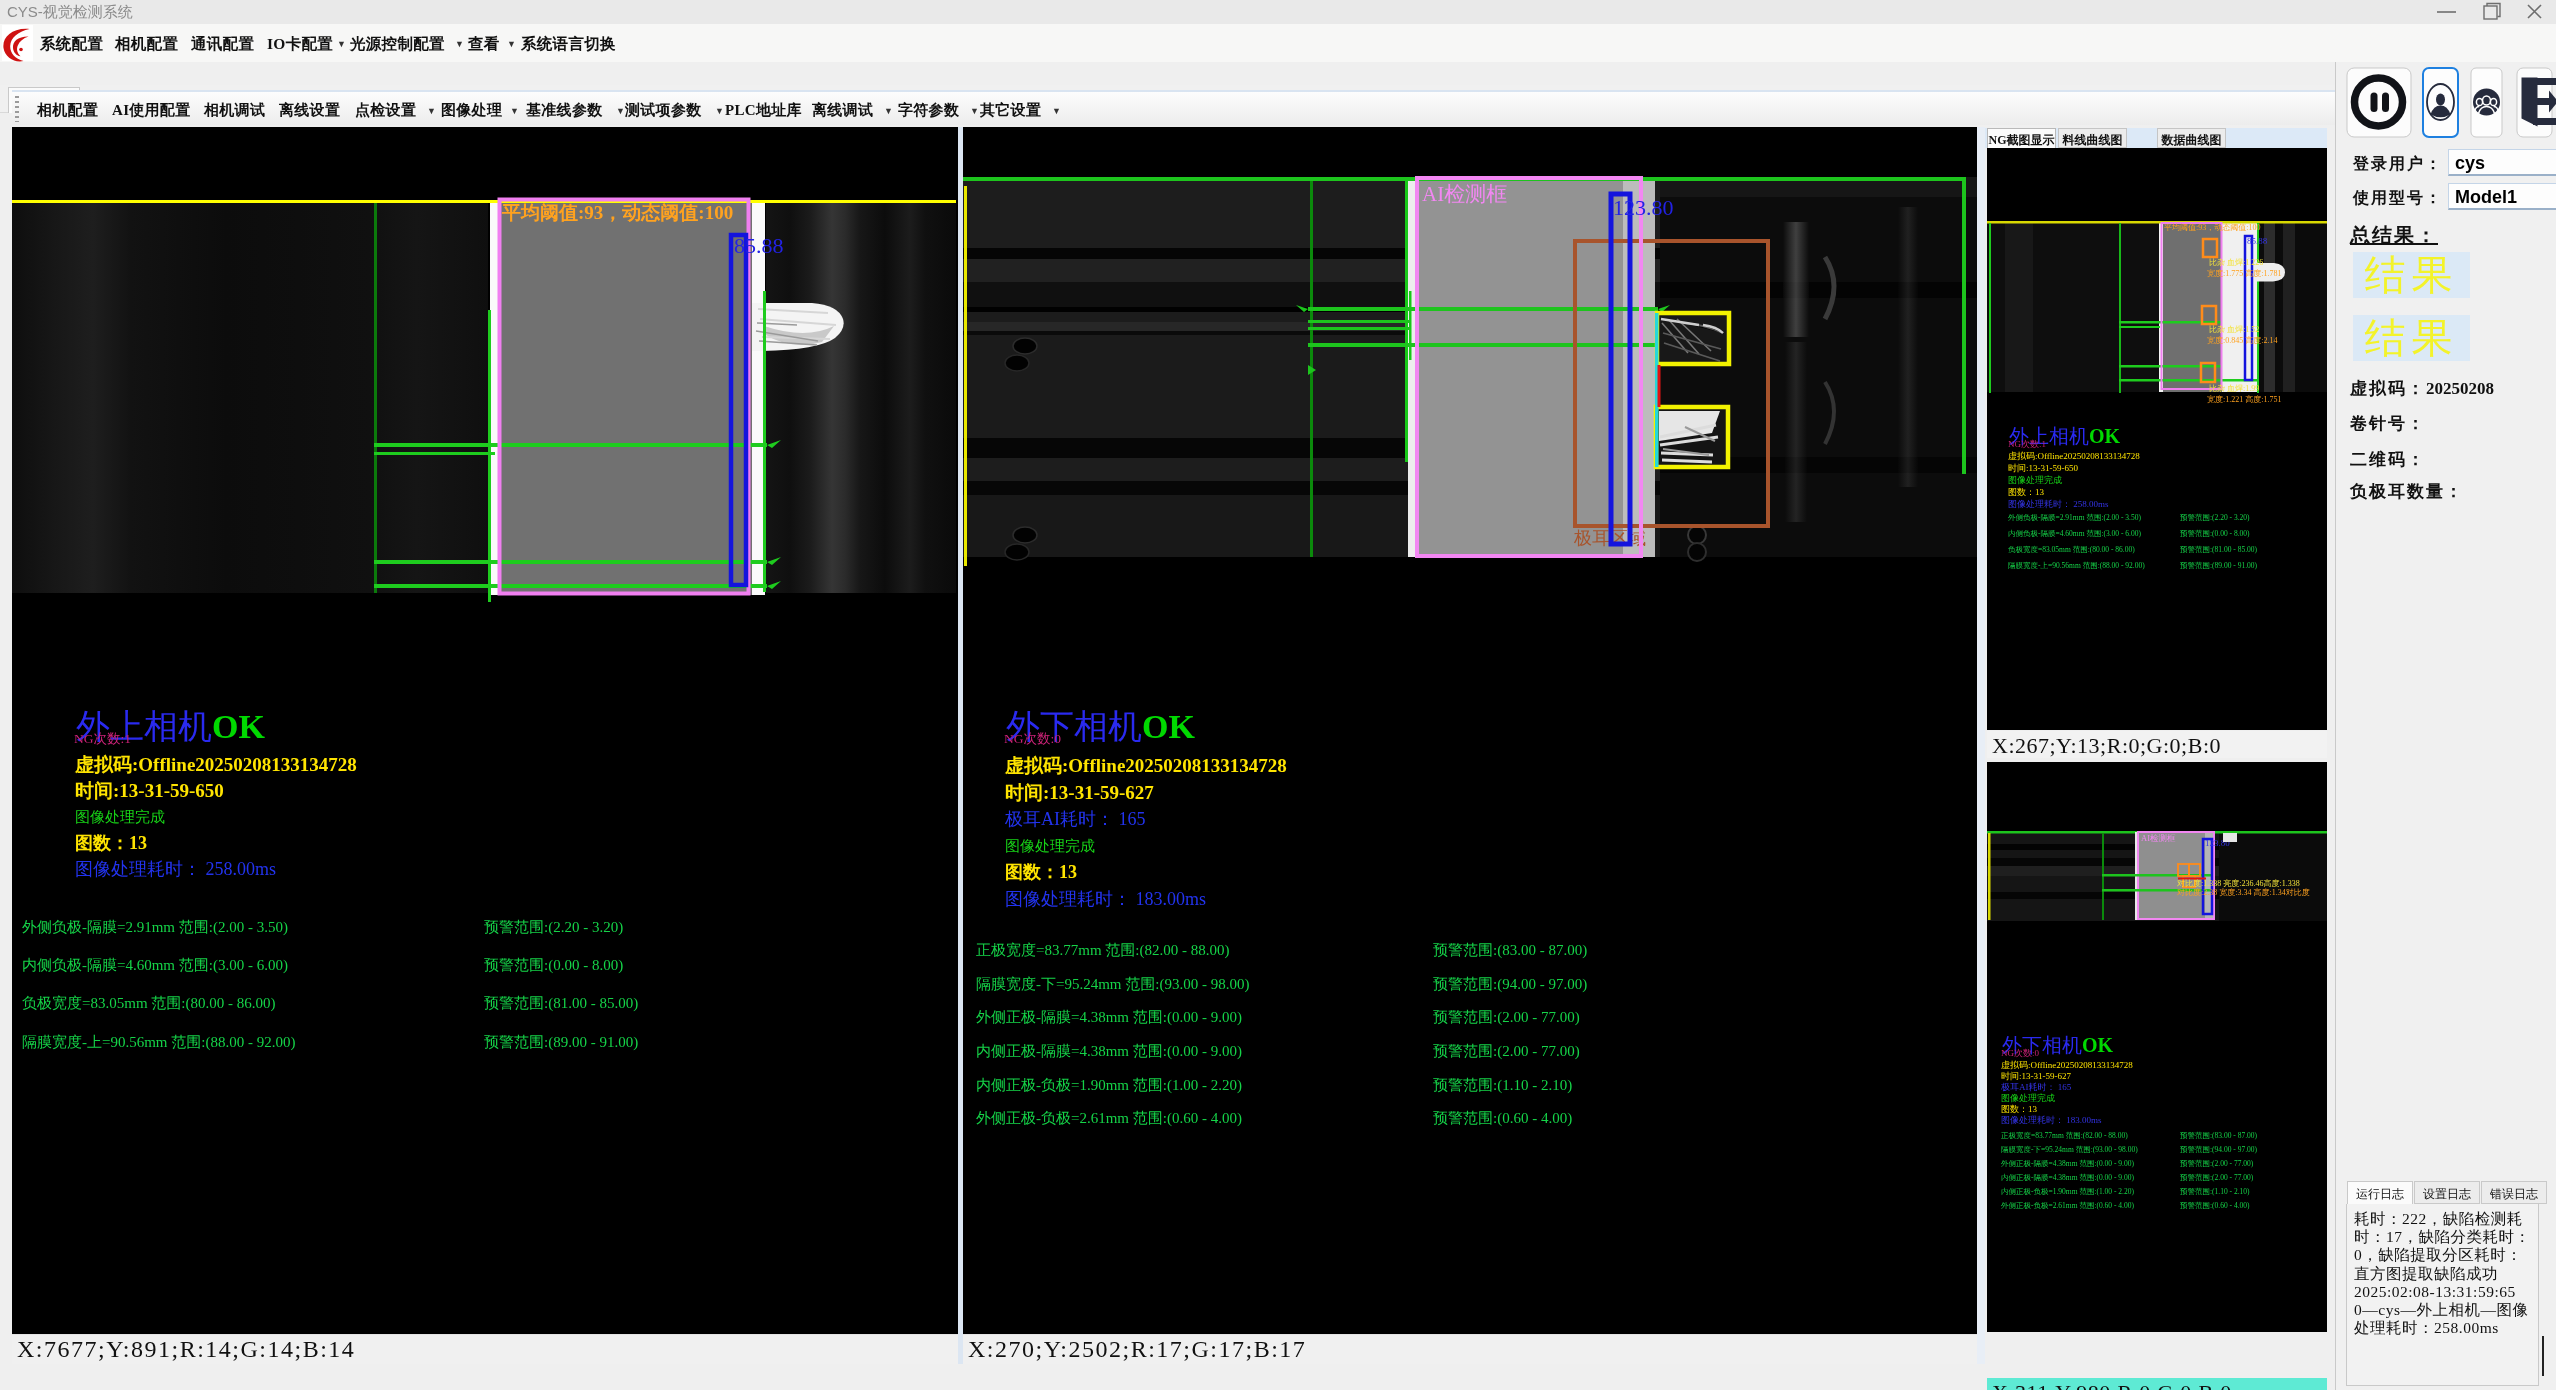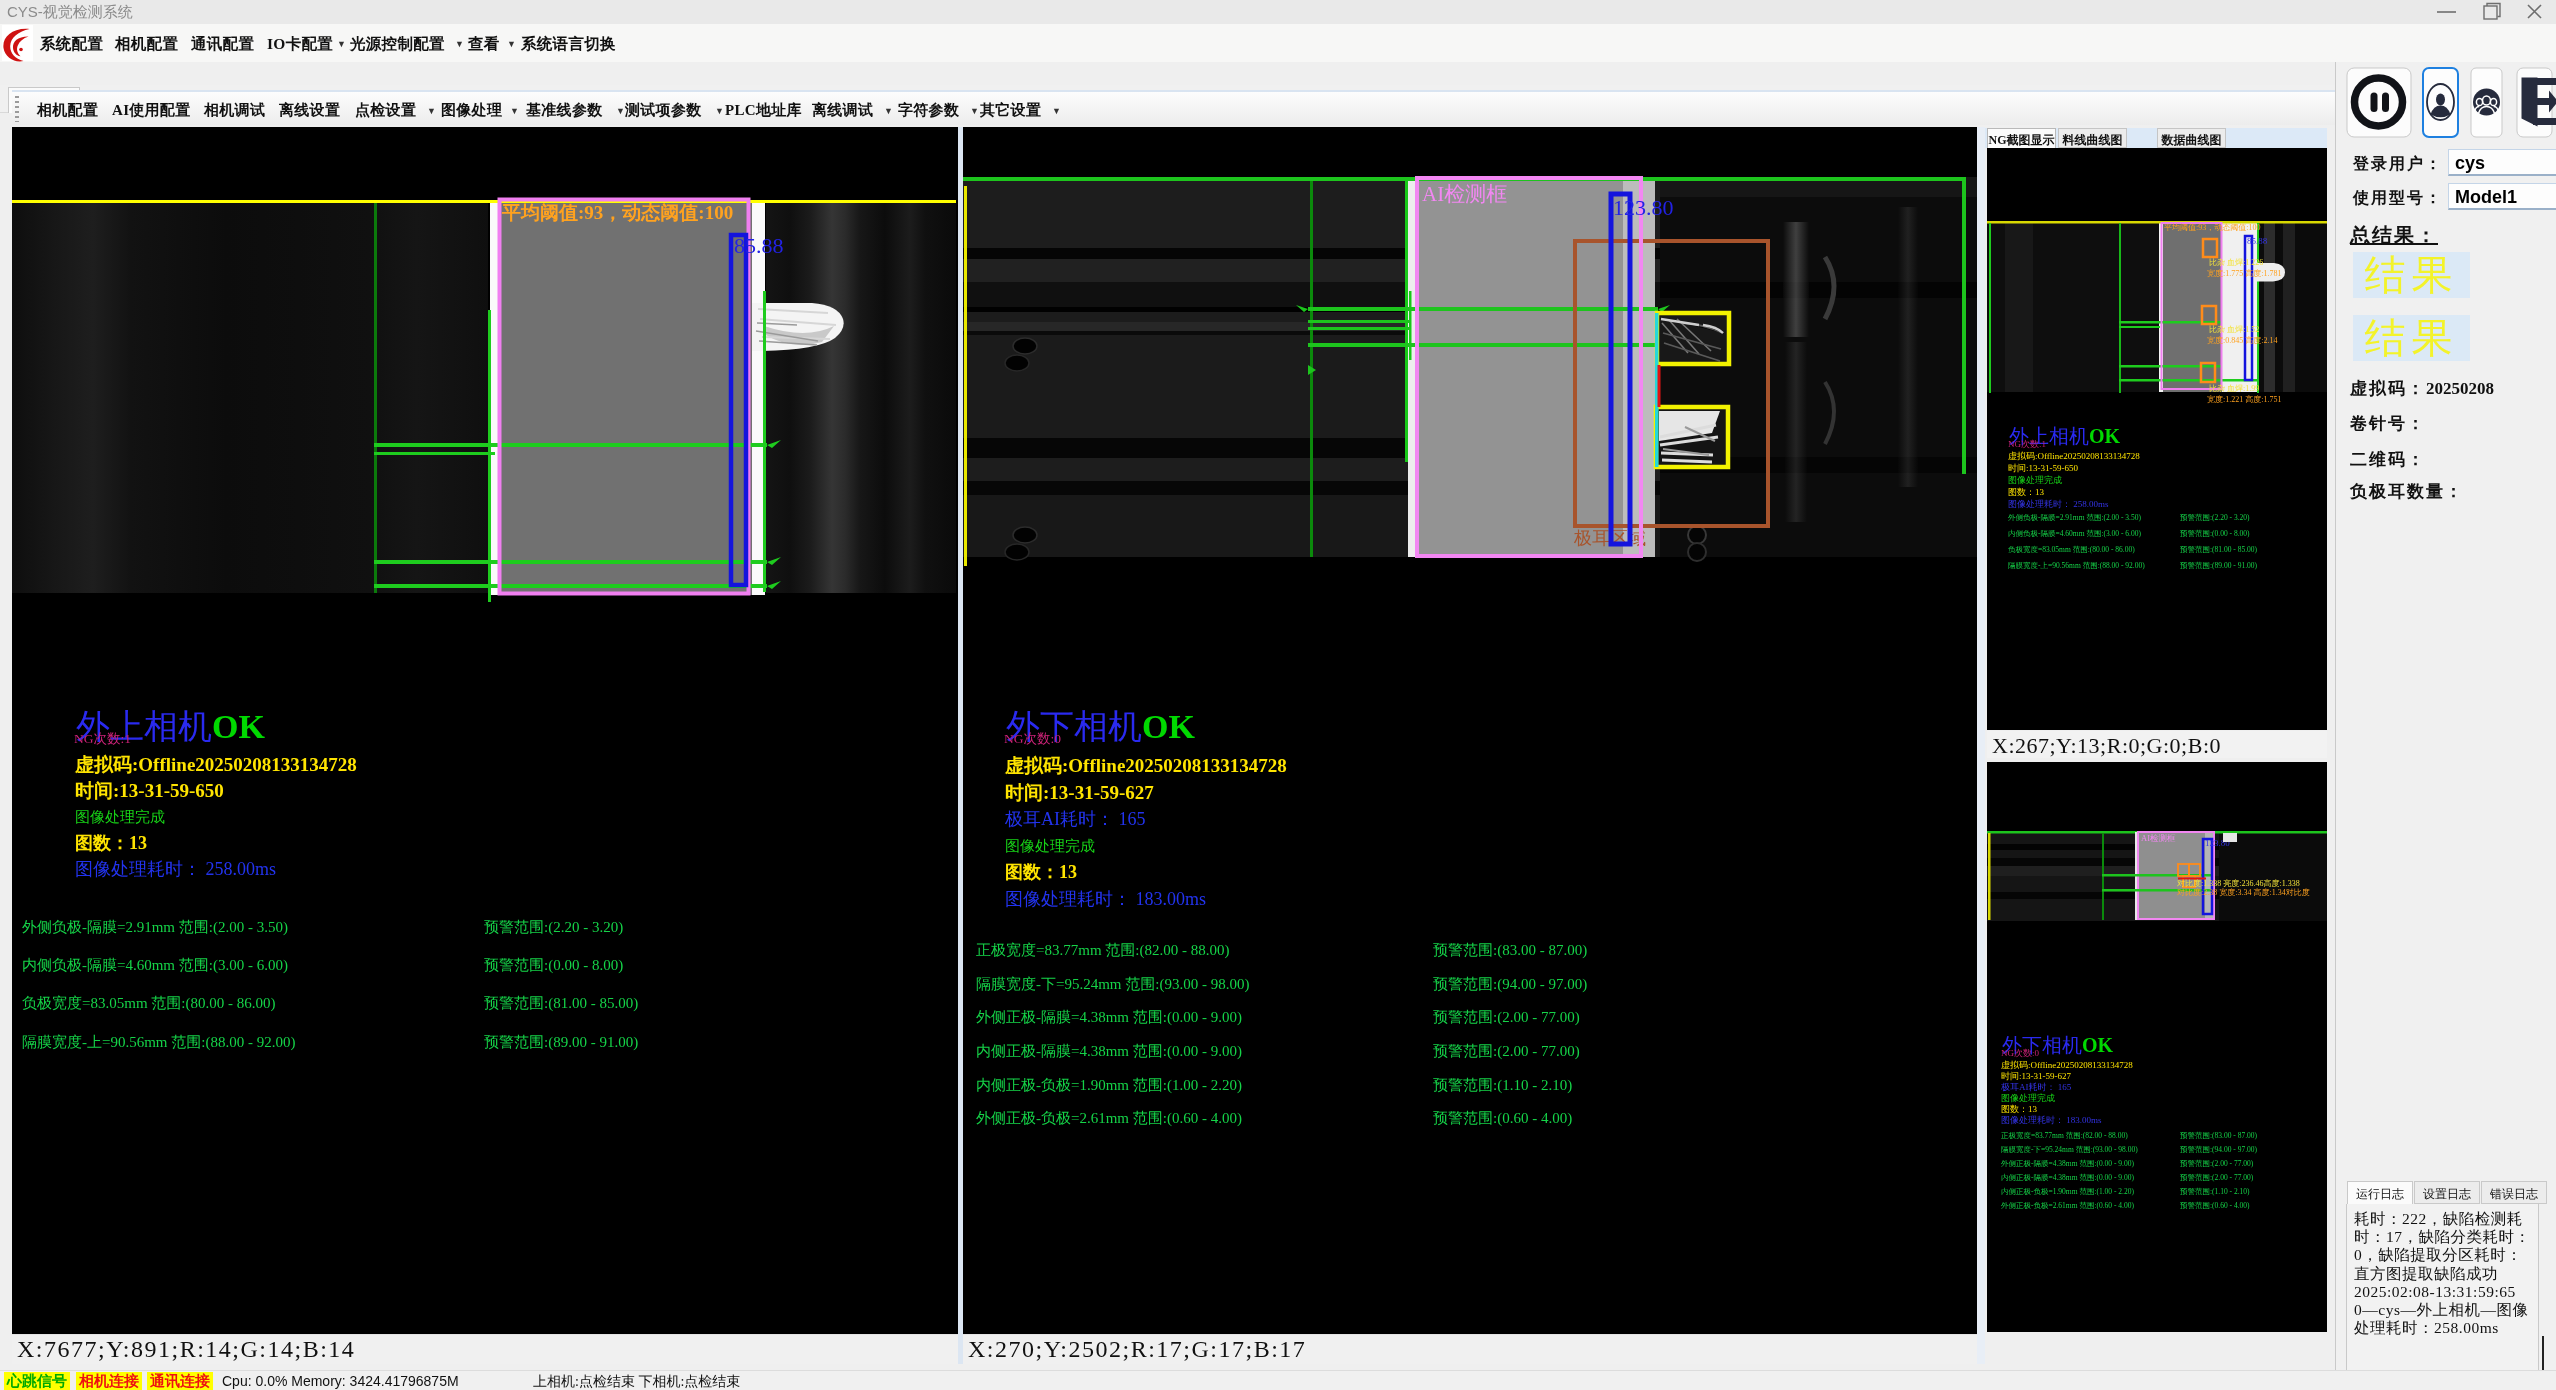--- a/index.html
+++ b/index.html
@@ -470,20 +470,13 @@
     <span class="rlabel" style="left:14px;top:386px;font-size:17px;">二维码：</span>
     <span class="rlabel" style="left:14px;top:418px;font-size:17px;">负极耳数量：</span>
     <div id="logtabs">
       <div class="ltab" style="left:0;width:66px;background:#fbfbfb;border-bottom:none;height:24px;">运行日志</div>
       <div class="ltab" style="left:67px;width:66px;">设置日志</div>
       <div class="ltab" style="left:134px;width:66px;">错误日志</div>
     </div>
     <div id="logbox">耗时：222，缺陷检测耗<br>时：17，缺陷分类耗时：<br>0，缺陷提取分区耗时：<br>直方图提取缺陷成功<br>2025:02:08-13:31:59:65<br>0—cys—外上相机—图像<br>处理耗时：258.00ms</div>
     <div class="abs" style="left:206px;top:1274px;width:2px;height:40px;background:#222;"></div>
   </div>
-  <div class="abs" id="statusbar">
-    <span class="badge" style="left:4px;color:#00aa00;">心跳信号</span>
-    <span class="badge" style="left:76px;color:#ee1111;">相机连接</span>
-    <span class="badge" style="left:147px;color:#ee1111;">通讯连接</span>
-    <span class="sbtxt" style="left:222px;">Cpu:  0.0% Memory:  3424.41796875M</span>
-    <span class="sbtxt" style="left:533px;font-family:'Liberation Serif',serif;">上相机:点检结束  下相机:点检结束</span>
-  </div>
 </div>
 
 </body></html>

